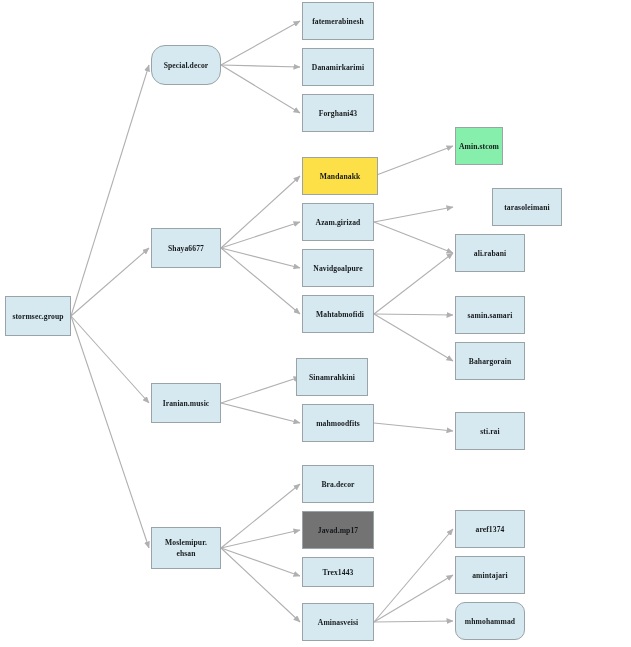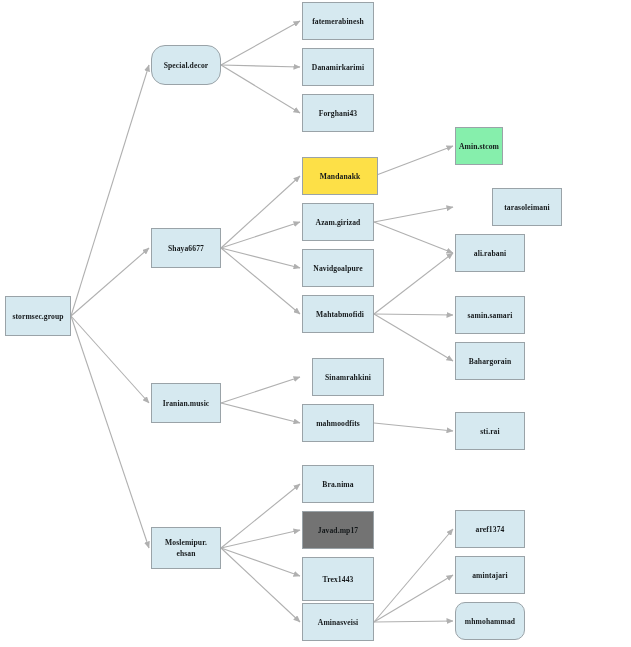--- a/index.html
+++ b/index.html
@@ -90,25 +90,25 @@
     <div class="node" style="left: 151px; top: 383px; width: 70px; height: 40px; background: rgb(214, 233, 240); border-color: rgb(154, 163, 168); color: rgb(20, 24, 26);"><span class="node-label">Iranian.music</span></div>
     <div class="node" style="left: 151px; top: 527px; width: 70px; height: 42px; background: rgb(214, 233, 240); border-color: rgb(154, 163, 168); color: rgb(20, 24, 26); justify-content: center;"><span class="node-label">Moslemipur.
 ehsan</span></div>
     <div class="node" style="left: 302px; top: 2px; width: 72px; height: 38px; background: rgb(214, 233, 240); border-color: rgb(154, 163, 168); color: rgb(20, 24, 26); justify-content: center;"><span class="node-label">fatemerabinesh</span></div>
     <div class="node" style="left: 302px; top: 48px; width: 72px; height: 38px; background: rgb(214, 233, 240); border-color: rgb(154, 163, 168); color: rgb(20, 24, 26);"><span class="node-label">Danamirkarimi</span></div>
     <div class="node" style="left: 302px; top: 94px; width: 72px; height: 38px; background: rgb(214, 233, 240); border-color: rgb(154, 163, 168); color: rgb(20, 24, 26);"><span class="node-label">Forghani43</span></div>
     <div class="node" style="left: 302px; top: 157px; width: 76px; height: 38px; background: #fde047; border-color: rgb(154, 163, 168); color: rgb(20, 24, 26); align-items: center;"><span class="node-label">Mandanakk</span></div>
     <div class="node" style="left: 302px; top: 203px; width: 72px; height: 38px; background: rgb(214, 233, 240); border-color: rgb(154, 163, 168); color: rgb(20, 24, 26);"><span class="node-label">Azam.girizad</span></div>
     <div class="node" style="left: 302px; top: 249px; width: 72px; height: 38px; background: rgb(214, 233, 240); border-color: rgb(154, 163, 168); color: rgb(20, 24, 26);"><span class="node-label">Navidgoalpure</span></div>
     <div class="node" style="left: 302px; top: 295px; width: 72px; height: 38px; background: rgb(214, 233, 240); border-color: rgb(154, 163, 168); color: rgb(20, 24, 26); padding-left: 7px;"><span class="node-label">Mahtabmofidi</span></div>
-    <div class="node" style="left: 312px; top: 358px; width: 72px; height: 38px; background: rgb(214, 233, 240); border-color: rgb(154, 163, 168); color: rgb(20, 24, 26);"><span class="node-label">Sinamrahkini</span></div>
+    <div class="node" style="left: 296px; top: 358px; width: 72px; height: 38px; background: rgb(214, 233, 240); border-color: rgb(154, 163, 168); color: rgb(20, 24, 26);"><span class="node-label">Sinamrahkini</span></div>
     <div class="node" style="left: 302px; top: 404px; width: 72px; height: 38px; background: rgb(214, 233, 240); border-color: rgb(154, 163, 168); color: rgb(20, 24, 26);"><span class="node-label">mahmoodfits</span></div>
-    <div class="node" style="left: 302px; top: 465px; width: 72px; height: 38px; background: rgb(214, 233, 240); border-color: rgb(154, 163, 168); color: rgb(20, 24, 26);"><span class="node-label">Bra.nima</span></div>
+    <div class="node" style="left: 302px; top: 465px; width: 72px; height: 38px; background: rgb(214, 233, 240); border-color: rgb(154, 163, 168); color: rgb(20, 24, 26);"><span class="node-label">Bra.decor</span></div>
     <div class="node" style="left: 302px; top: 511px; width: 72px; height: 38px; background: #737373; border-color: rgb(154, 163, 168); color: rgb(20, 24, 26);"><span class="node-label">Javad.mp17</span></div>
-    <div class="node" style="left: 302px; top: 557px; width: 72px; height: 44px; background: rgb(214, 233, 240); border-color: rgb(154, 163, 168); color: rgb(20, 24, 26);"><span class="node-label">Trex1443</span></div>
+    <div class="node" style="left: 302px; top: 557px; width: 72px; height: 30px; background: rgb(214, 233, 240); border-color: rgb(154, 163, 168); color: rgb(20, 24, 26);"><span class="node-label">Trex1443</span></div>
     <div class="node" style="left: 302px; top: 603px; width: 72px; height: 38px; background: rgb(214, 233, 240); border-color: rgb(154, 163, 168); color: rgb(20, 24, 26);"><span class="node-label">Aminasveisi</span></div>
     <div class="node" style="left: 455px; top: 127px; width: 48px; height: 38px; background: #86efac; border-color: rgb(154, 163, 168); color: rgb(20, 24, 26);"><span class="node-label">Amin.stcom</span></div>
     <div class="node" style="left: 455px; top: 188px; width: 70px; height: 38px; background: rgb(214, 233, 240); border-color: rgb(154, 163, 168); color: rgb(20, 24, 26); margin-left: 37px;"><span class="node-label">tarasoleimani</span></div>
     <div class="node" style="left: 455px; top: 234px; width: 70px; height: 38px; background: rgb(214, 233, 240); border-color: rgb(154, 163, 168); color: rgb(20, 24, 26);"><span class="node-label">ali.rabani</span></div>
     <div class="node" style="left: 455px; top: 296px; width: 70px; height: 38px; background: rgb(214, 233, 240); border-color: rgb(154, 163, 168); color: rgb(20, 24, 26);"><span class="node-label">samin.samari</span></div>
     <div class="node" style="left: 455px; top: 342px; width: 70px; height: 38px; background: rgb(214, 233, 240); border-color: rgb(154, 163, 168); color: rgb(20, 24, 26);"><span class="node-label">Bahargorain</span></div>
     <div class="node" style="left: 455px; top: 412px; width: 70px; height: 38px; background: rgb(214, 233, 240); border-color: rgb(154, 163, 168); color: rgb(20, 24, 26);"><span class="node-label">sti.rai</span></div>
     <div class="node" style="left: 455px; top: 510px; width: 70px; height: 38px; background: rgb(214, 233, 240); border-color: rgb(154, 163, 168); color: rgb(20, 24, 26);"><span class="node-label">aref1374</span></div>
     <div class="node" style="left: 455px; top: 556px; width: 70px; height: 38px; background: rgb(214, 233, 240); border-color: rgb(154, 163, 168); color: rgb(20, 24, 26);"><span class="node-label">amintajari</span></div>
     <div class="node" style="left: 455px; top: 602px; width: 70px; height: 38px; background: rgb(214, 233, 240); border-color: rgb(154, 163, 168); color: rgb(20, 24, 26); border-radius: 10px;"><span class="node-label">mhmohammad</span></div>

